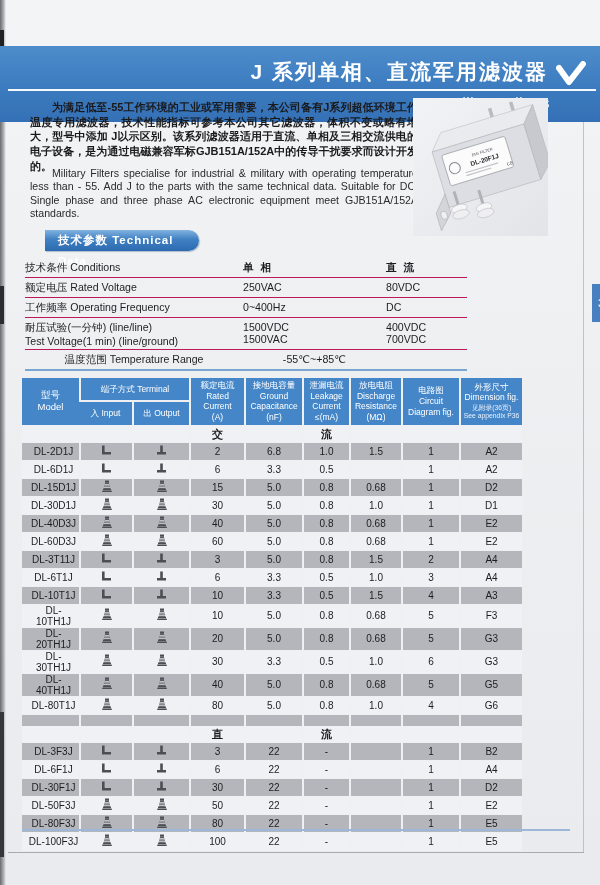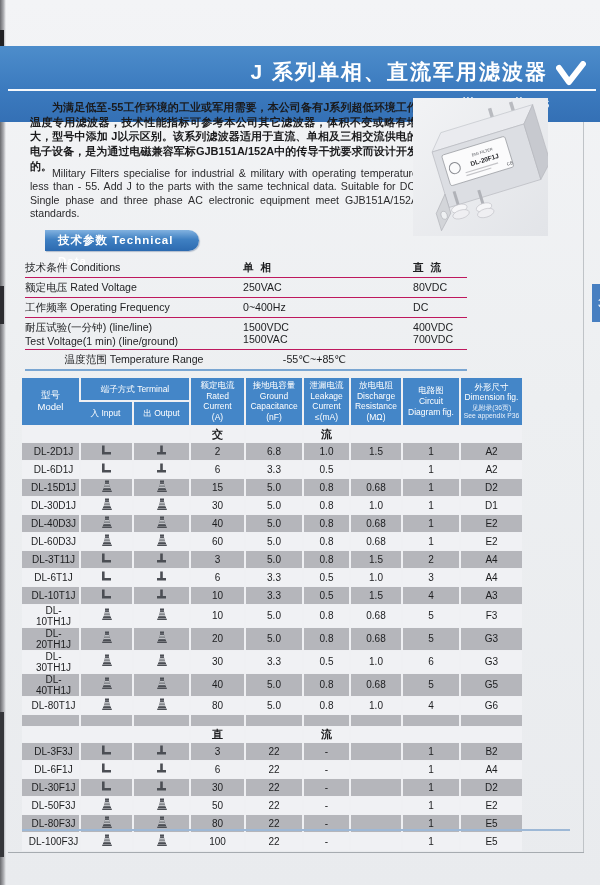--- a/index.html
+++ b/index.html
@@ -44,21 +44,21 @@
     border-radius:0 11px 11px 0; padding-left:13px; line-height:21px;
     background:linear-gradient(180deg,#82b2e0 0%, #3f80c2 45%, #2c6ab0 100%);
     color:#fff; font-size:11.5px; font-weight:bold; letter-spacing:1px;
     box-shadow:1px 1px 1px rgba(60,90,130,.35); }
 
   
   .cond { position:absolute; left:25px; top:258px; width:442px; font-size:10.6px; }
   .cond-row { display:flex; align-items:flex-start; border-bottom:1px solid #be185d; padding:3px 0 2px; }
   .c-label { width:218px; }
   .c-v1 { width:143px; }
-  .c-v2 { flex:1;margin-left:27px; }
+  .c-v2 { flex:1; }
   .cond-row.hdr .c-v1, .cond-row.hdr .c-v2 { font-weight:bold; letter-spacing:2px; }
   .cond-row.last { border-bottom:2px solid #7aa6d2;text-align:center; }
 
   
   table.filters { position:absolute; left:22px; top:378px; width:500px;
     border-collapse:separate; border-spacing:0; table-layout:fixed; font-size:10px; }
   table.filters thead th { background:#4486c8; color:#fff; font-weight:normal; text-align:center;
     vertical-align:middle; border-left:2px solid #eff0f3; border-bottom:2px solid #eff0f3;
     padding:2px 1px; font-size:8.5px; line-height:1.25; }
   table.filters thead tr th:first-child { border-left:none; }

